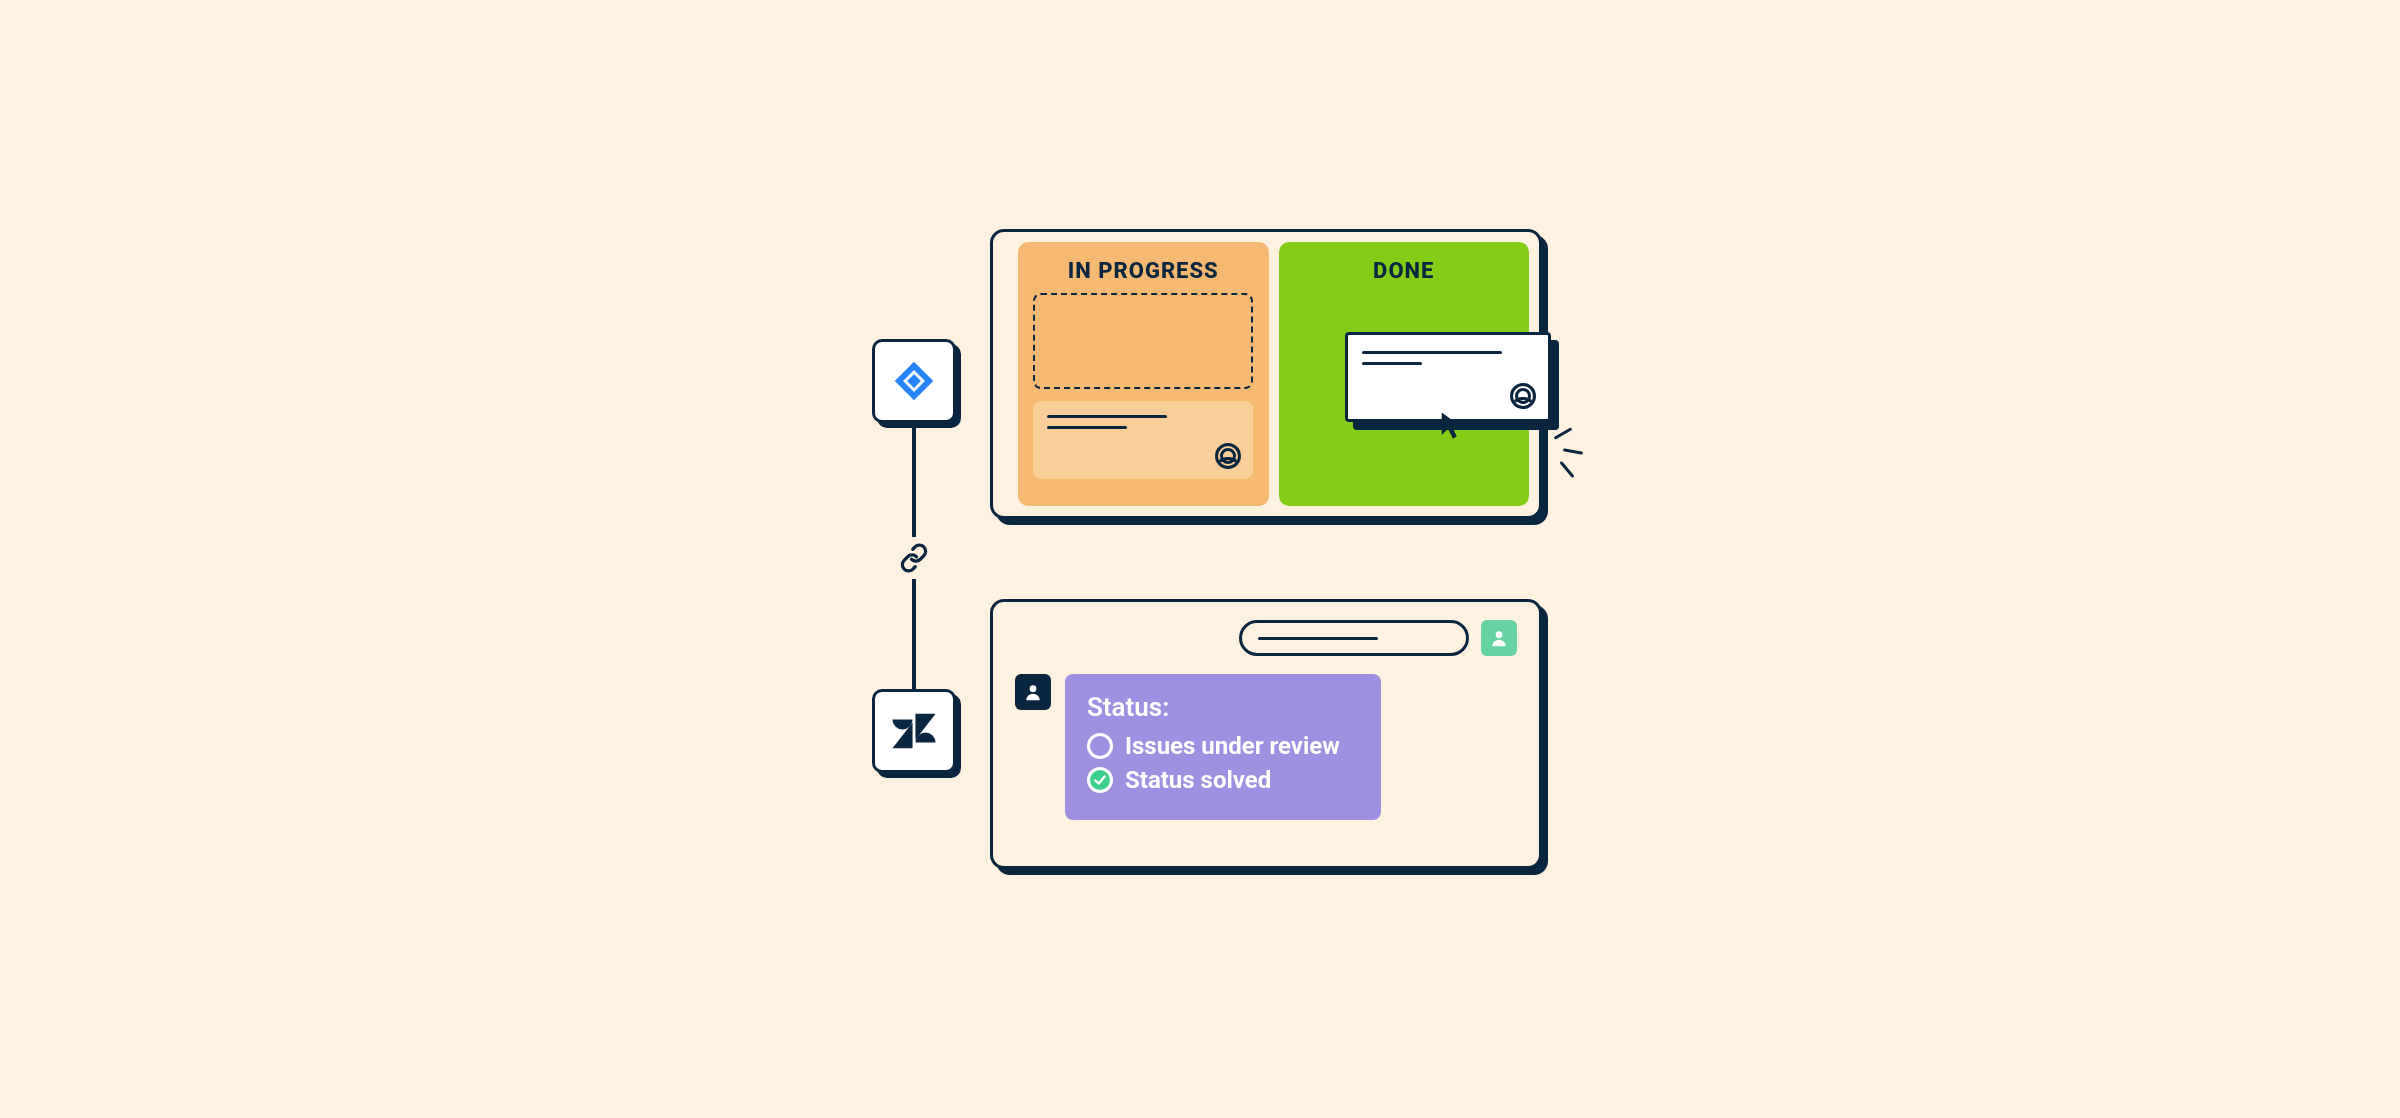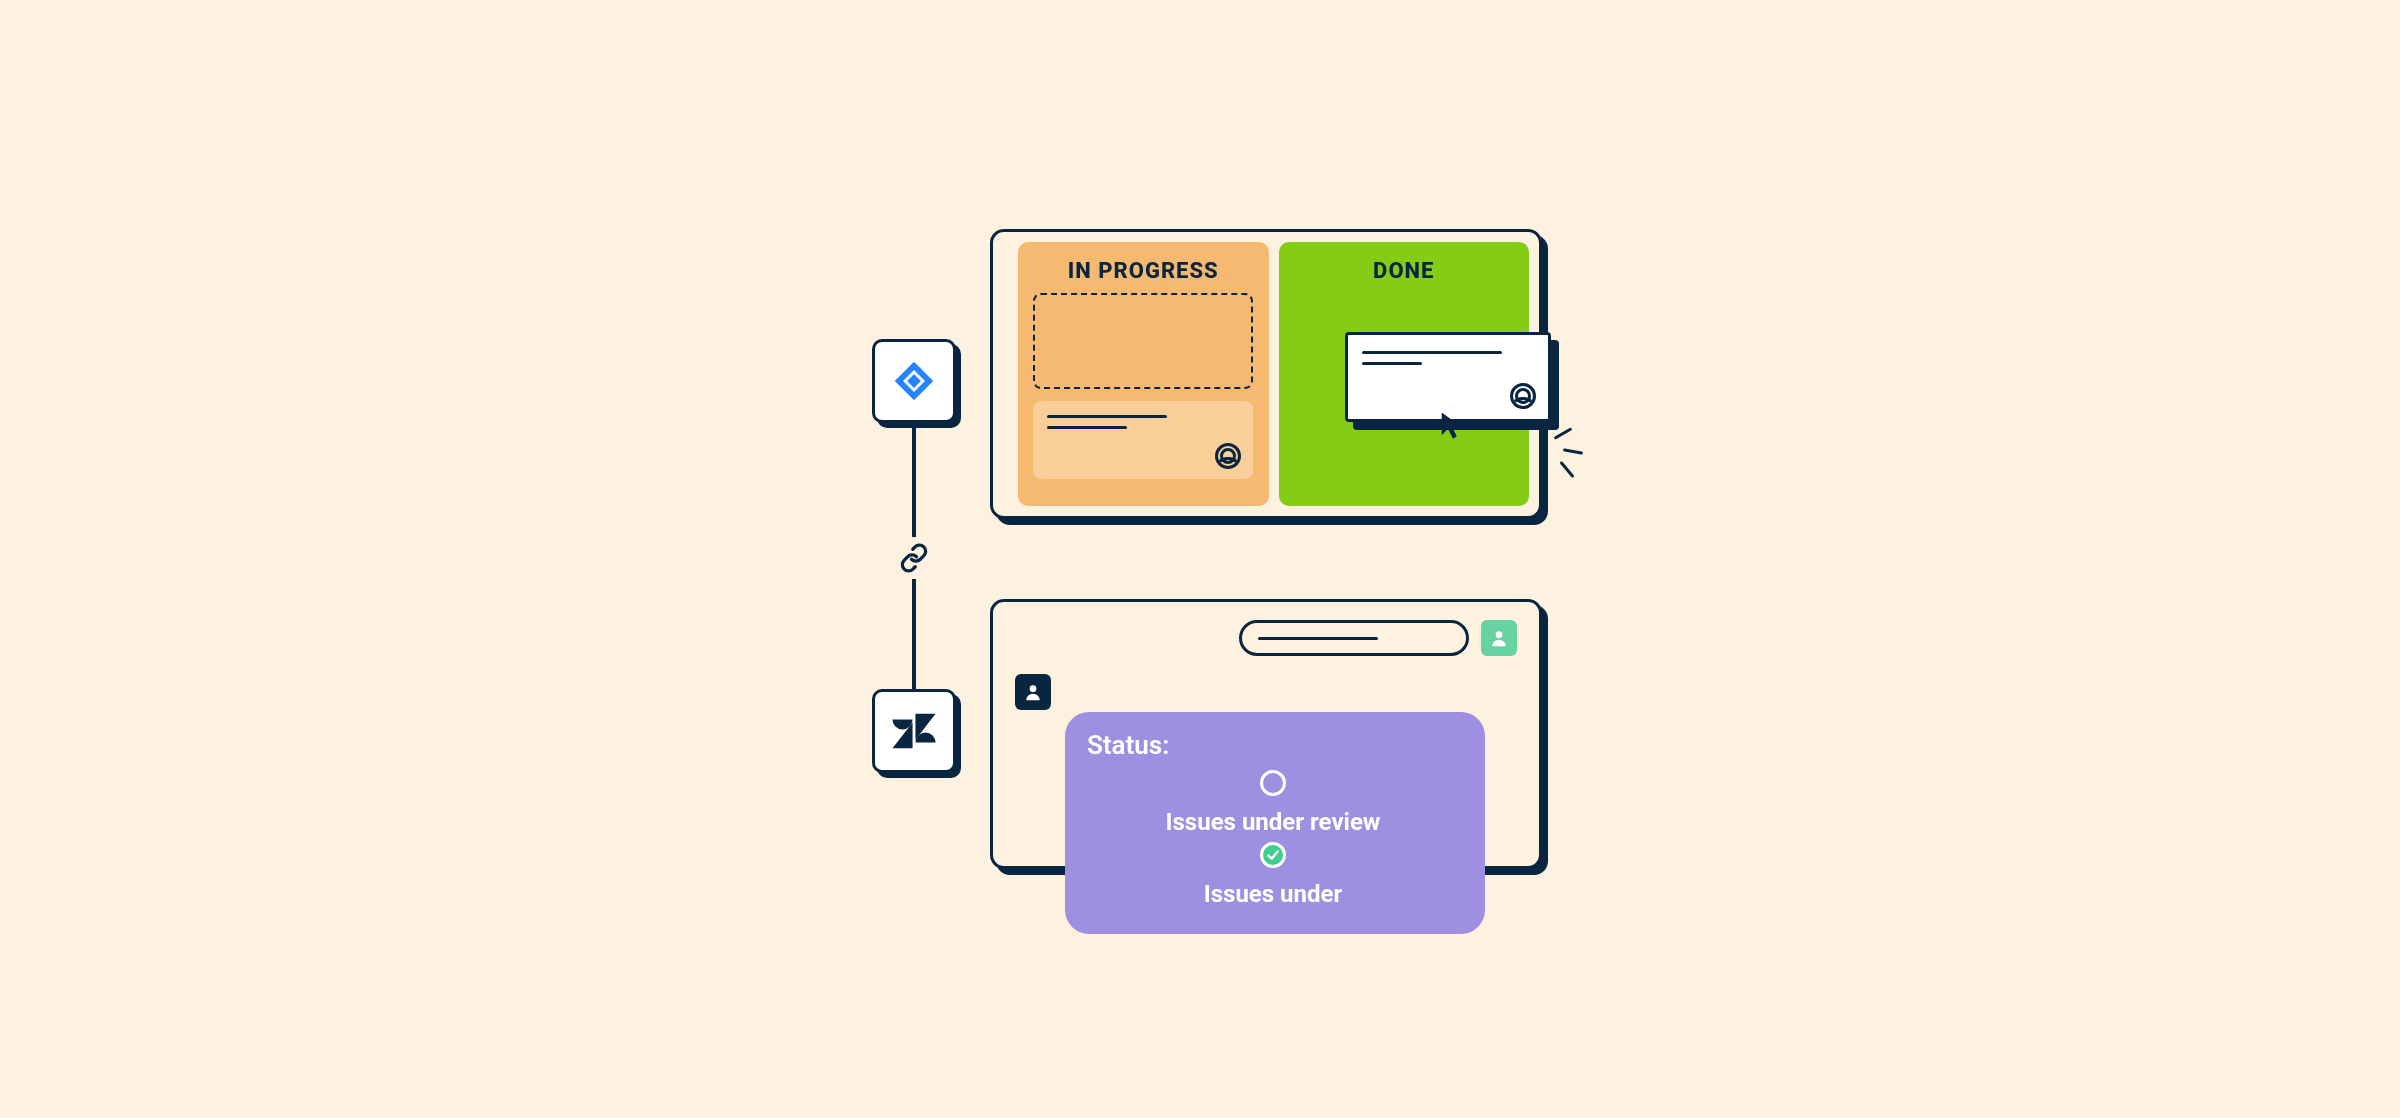--- a/index.html
+++ b/index.html
@@ -256,39 +256,37 @@
   .user-chip.dark { background: #0a2540; }
   .user-chip svg { display: block; }
 
   .ticket-body {
     display: flex;
     gap: 14px;
     align-items: flex-start;
   }
   .status-card {
     background: #9f8fe0;
-    border-radius: 24px;
+    border-radius: 8px;
     padding: 18px 26px 20px 22px;
     color: #fff;
-    width: 420px;
-    margin-top: 38px;
+    width: 316px;
   }
   .status-title {
     font-size: 26px;
     font-weight: 600;
     margin-bottom: 10px;
   }
   .status-row {
     display: flex;
     align-items: center;
     gap: 12px;
     font-size: 24px;
     font-weight: 700;
     margin: 6px 0;
-    flex-direction: column;
   }
   .status-row .ring {
     width: 26px;
     height: 26px;
     border: 3px solid #fff;
     border-radius: 50%;
     flex-shrink: 0;
   }
   .status-row .check {
     width: 26px;
@@ -395,19 +393,19 @@
         <div class="status-row">
           <span class="ring"></span>
           <span>Issues under review</span>
         </div>
         <div class="status-row">
           <span class="check">
             <svg width="14" height="14" viewBox="0 0 24 24" fill="none" stroke="#fff" stroke-width="4" stroke-linecap="round" stroke-linejoin="round">
               <polyline points="4 13 10 18 20 6"></polyline>
             </svg>
           </span>
-          <span>Issues under</span>
+          <span>Status solved</span>
         </div>
       </div>
     </div>
   </div>
 
 </div>
 
 </body></html>

